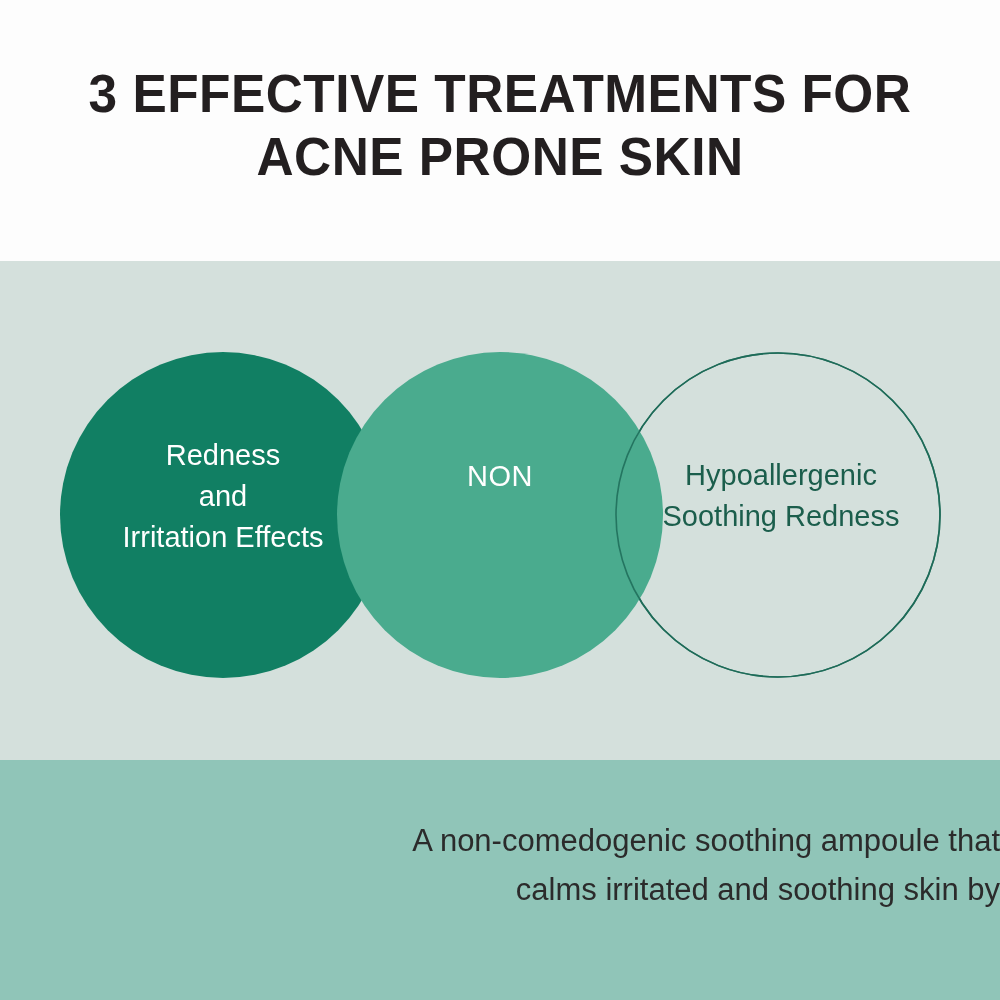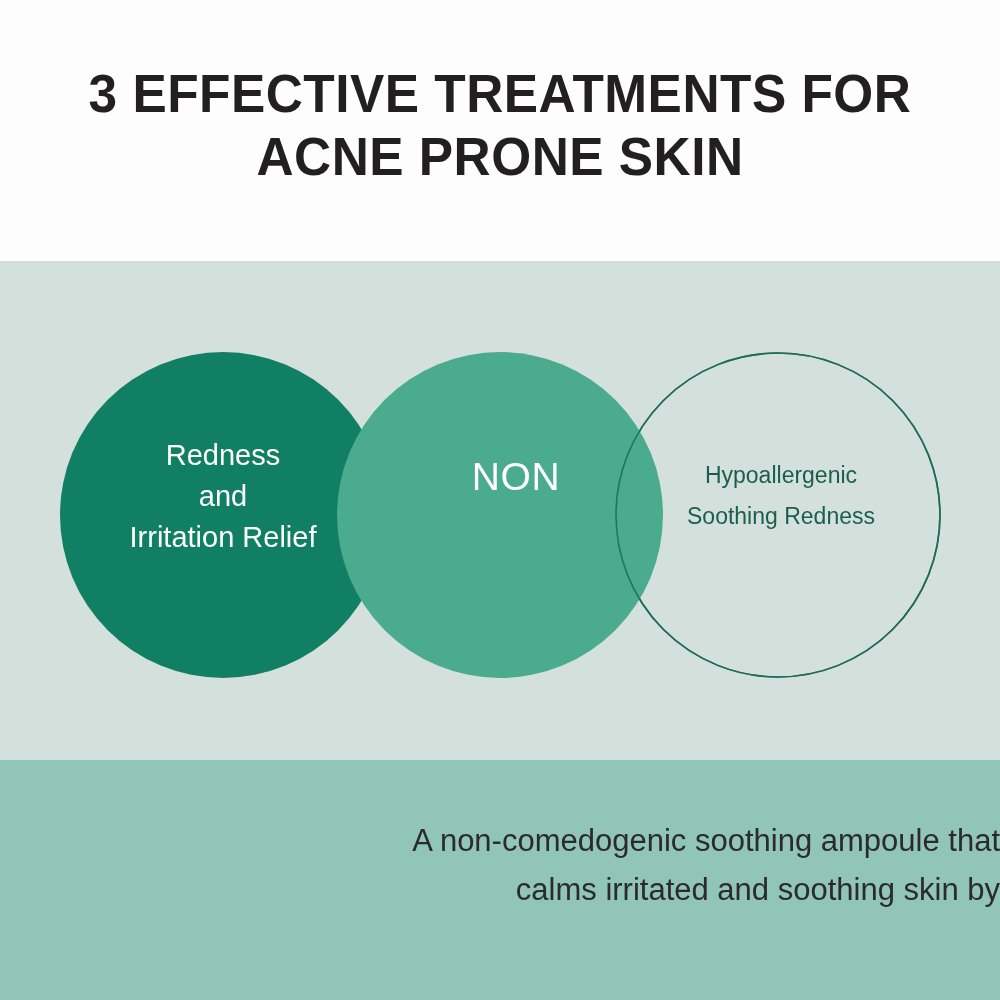--- a/index.html
+++ b/index.html
@@ -81,32 +81,32 @@
   .venn-label .lbl-line { display: block; white-space: nowrap; }
 
   #venn-label-1 {
     left: 73px;
     top: 174px;
     width: 300px;
     font-size: 29px;
     color: #ffffff;
   }
   #venn-label-2 {
-    left: 371px;
+    left: 355px;
     top: 195px;
     width: 290px;
-    font-size: 39px;
+    font-size: 29px;
     color: #ffffff;
     letter-spacing: 0.6px;
   }
   #venn-label-3 {
     left: 636px;
     top: 194px;
     width: 290px;
-    font-size: 23px;
+    font-size: 29px;
     color: #1b5e4c;
     text-align: center;
   }
 
   
   .band-caption {
     position: absolute;
     left: 0;
     top: 760px;
     width: 1000px;
@@ -148,21 +148,21 @@
       <circle id="venn-circle-1" cx="223" cy="254" r="163" fill="#117f63" stroke="none"></circle>
 
       <circle id="venn-circle-2" cx="500" cy="254" r="163" fill="#4aab8e" stroke="none"></circle>
 
       <circle id="venn-circle-3-overstroke" cx="778" cy="254" r="162" fill="none" stroke="#1d6b58" stroke-width="1.6" opacity="0.85"></circle>
     </svg>
 
     <div class="venn-label" id="venn-label-1" style="color: rgb(255, 255, 255);">
       <span class="lbl-line">Redness</span>
       <span class="lbl-line">and</span>
-      <span class="lbl-line">Irritation Relief</span>
+      <span class="lbl-line">Irritation Effects</span>
     </div>
 
     <div class="venn-label" id="venn-label-2" style="color: rgb(255, 255, 255);">
       <span class="lbl-line">NON</span>
     </div>
 
     <div class="venn-label" id="venn-label-3" style="color: rgb(27, 94, 76);">
       <span class="lbl-line">Hypoallergenic</span>
       <span class="lbl-line">Soothing Redness</span>
     </div>

